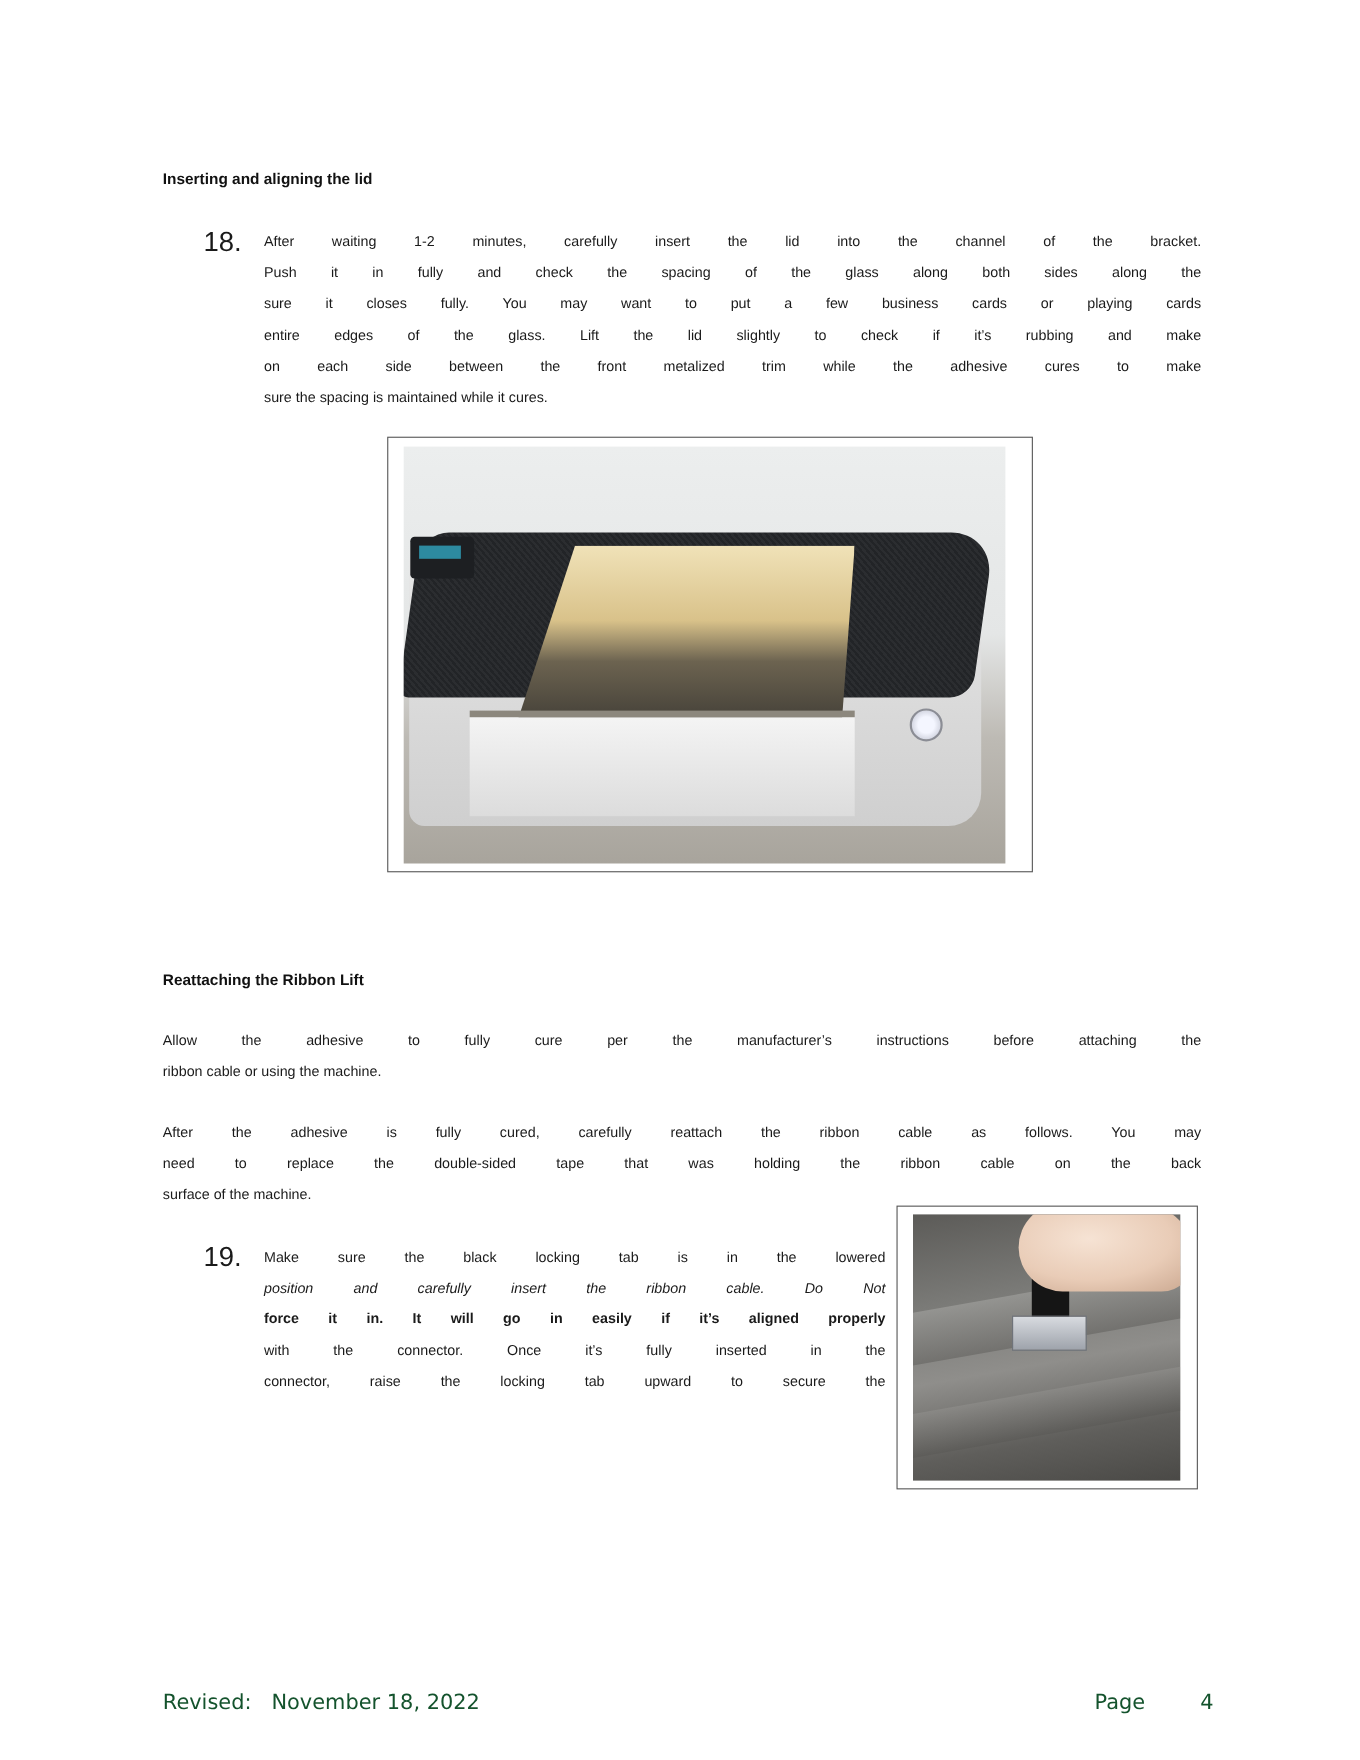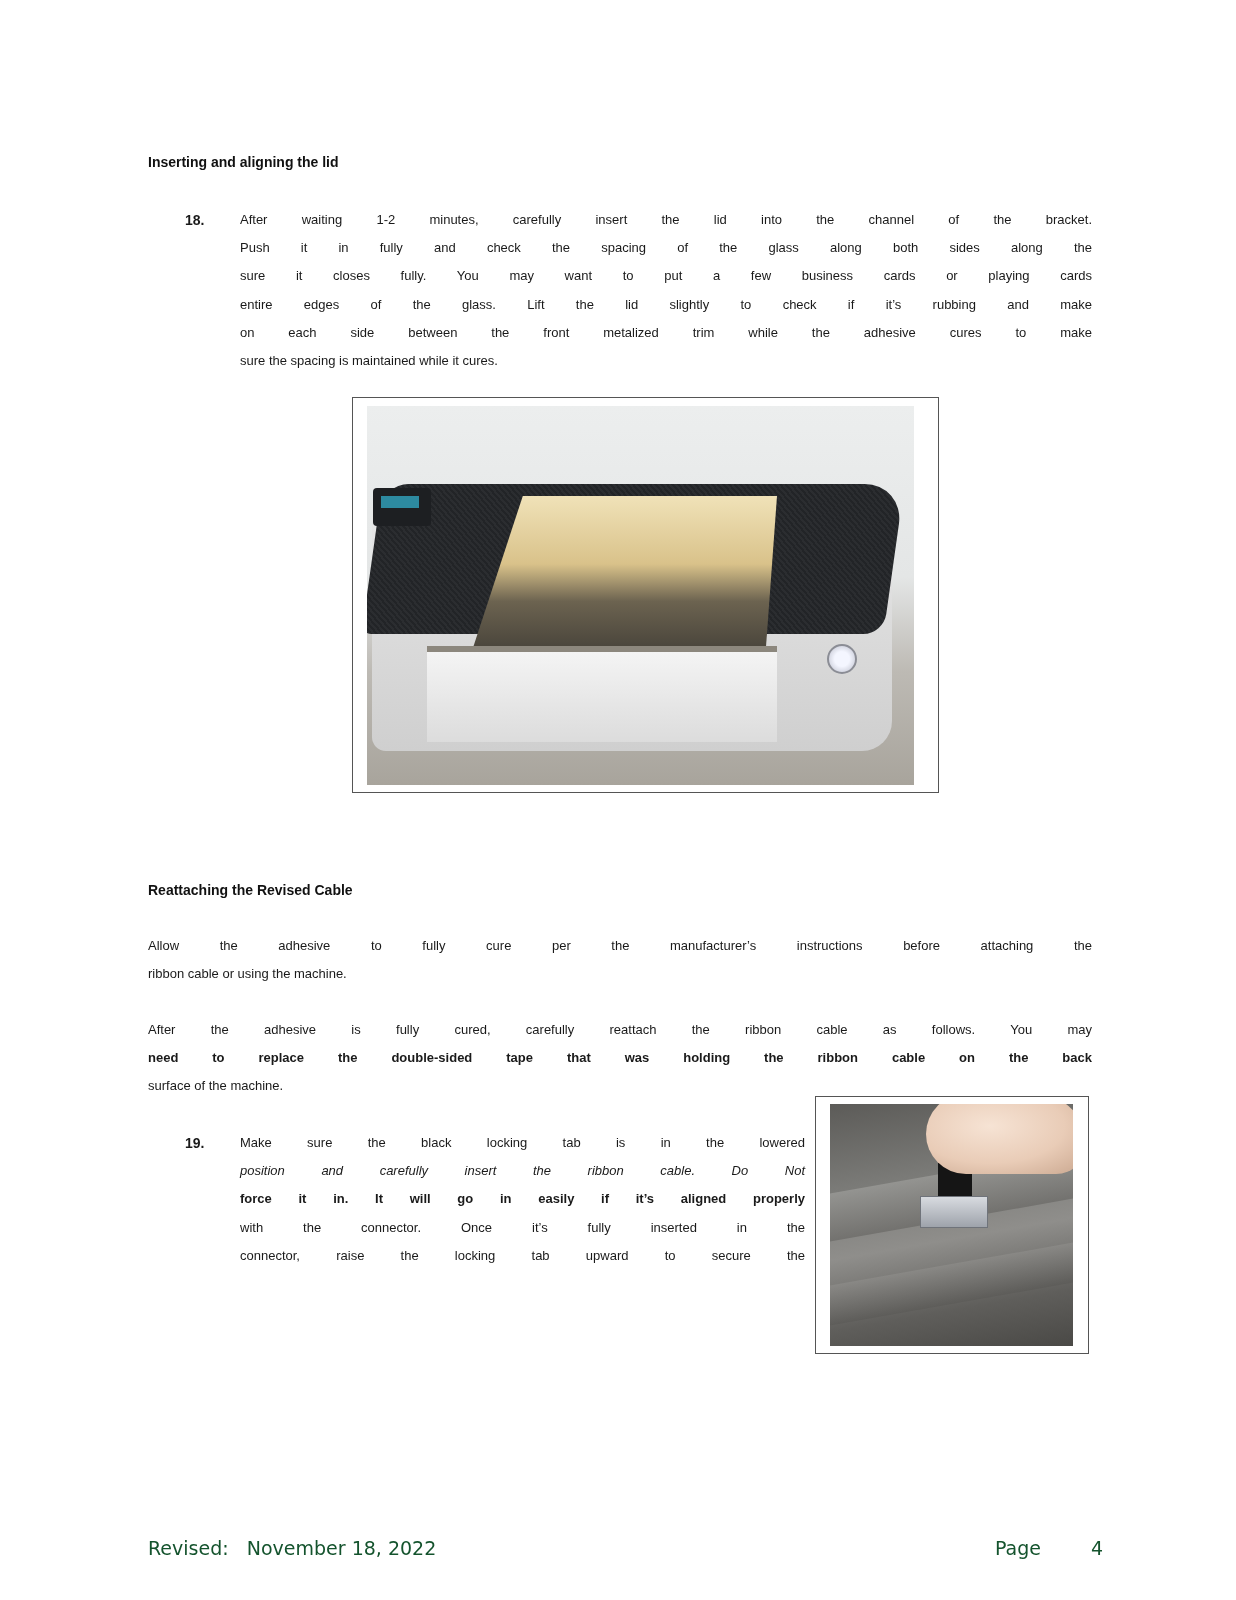--- a/index.html
+++ b/index.html
@@ -3,21 +3,21 @@
   <meta charset="utf-8">
   <style>
     html, body { margin: 0; padding: 0; }
     body {
       width: 1236px; height: 1600px; background: #ffffff; position: relative; overflow: hidden;
       font-family: "Liberation Sans", sans-serif; color: #1a1a1a;
     }
     .abs { position: absolute; }
     .heading { font-weight: bold; font-size: 14px; line-height: 28px; color: #111; }
     .para { font-size: 13px; line-height: 28.2px; text-align: justify; text-align-last: left; color: #1a1a1a; }
-    .num { font-size: 14px; line-height: 28.2px; font-weight: bold; }
+    .num { font-size: 25px; line-height: 28.2px; }
     .frame { border: 1px solid #555; background: #fff; box-sizing: border-box; }
     .footer { font-family: "DejaVu Sans", sans-serif; font-size: 19px; color: #14532d; margin-top: 37px; }
 
     
     .photo1 { position: absolute; overflow: hidden; background: linear-gradient(180deg, #eceeee 0%, #e4e6e6 45%, #bdbab4 70%, #a8a49c 100%); }
     .p1-machine {
       position: absolute; left: 5px; top: 95px; width: 520px; height: 250px;
       background: linear-gradient(180deg, #e8e8e8, #cfcfcf); border-radius: 10px 26px 30px 14px;
     }
     .p1-lid {
@@ -73,30 +73,30 @@
   <div class="photo1" style="left:14px; top:8px; width:547px; height:379px;">
     <div class="p1-machine"></div>
     <div class="p1-lid"></div>
     <div class="p1-glass"></div>
     <div class="p1-front"></div>
     <div class="p1-button"></div>
     <div class="p1-charger"></div>
   </div>
 </div>
 
-<div class="abs heading" style="left:148px; top:876px;">Reattaching the Revised Cable</div>
+<div class="abs heading" style="left:148px; top:876px;">Reattaching the Ribbon Lift</div>
 
 <div class="abs" style="left:148px; top:932px; width:944px;">
   <div class="para" style="text-align-last: justify;">Allow the adhesive to fully cure per the manufacturer’s instructions before attaching the</div>
   <div class="para">ribbon cable or using the machine.</div>
 </div>
 
 <div class="abs" style="left:148px; top:1016px; width:944px;">
   <div class="para" style="text-align-last: justify;">After the adhesive is fully cured, carefully reattach the ribbon cable as follows.  You may</div>
-  <div class="para" style="text-align-last: justify; font-weight: bold;">need to replace the double-sided tape that was holding the ribbon cable on the back</div>
+  <div class="para" style="text-align-last: justify;">need to replace the double-sided tape that was holding the ribbon cable on the back</div>
   <div class="para">surface of the machine.</div>
 </div>
 
 <div class="abs num" style="left:185px; top:1129px;">19.</div>
 <div class="abs" style="left:240px; top:1129px; width:565px;">
   <div class="para" style="text-align-last: justify;">Make sure the black locking tab is in the lowered</div>
   <div class="para" style="text-align-last: justify; font-style: italic;">position and carefully insert the ribbon cable.  Do Not</div>
   <div class="para" style="text-align-last: justify; font-weight: bold;">force it in.  It will go in easily if it’s aligned properly</div>
   <div class="para" style="text-align-last: justify;">with the connector.  Once it’s fully inserted in the</div>
   <div class="para" style="text-align-last: justify;">connector, raise the locking tab upward to secure the</div>

